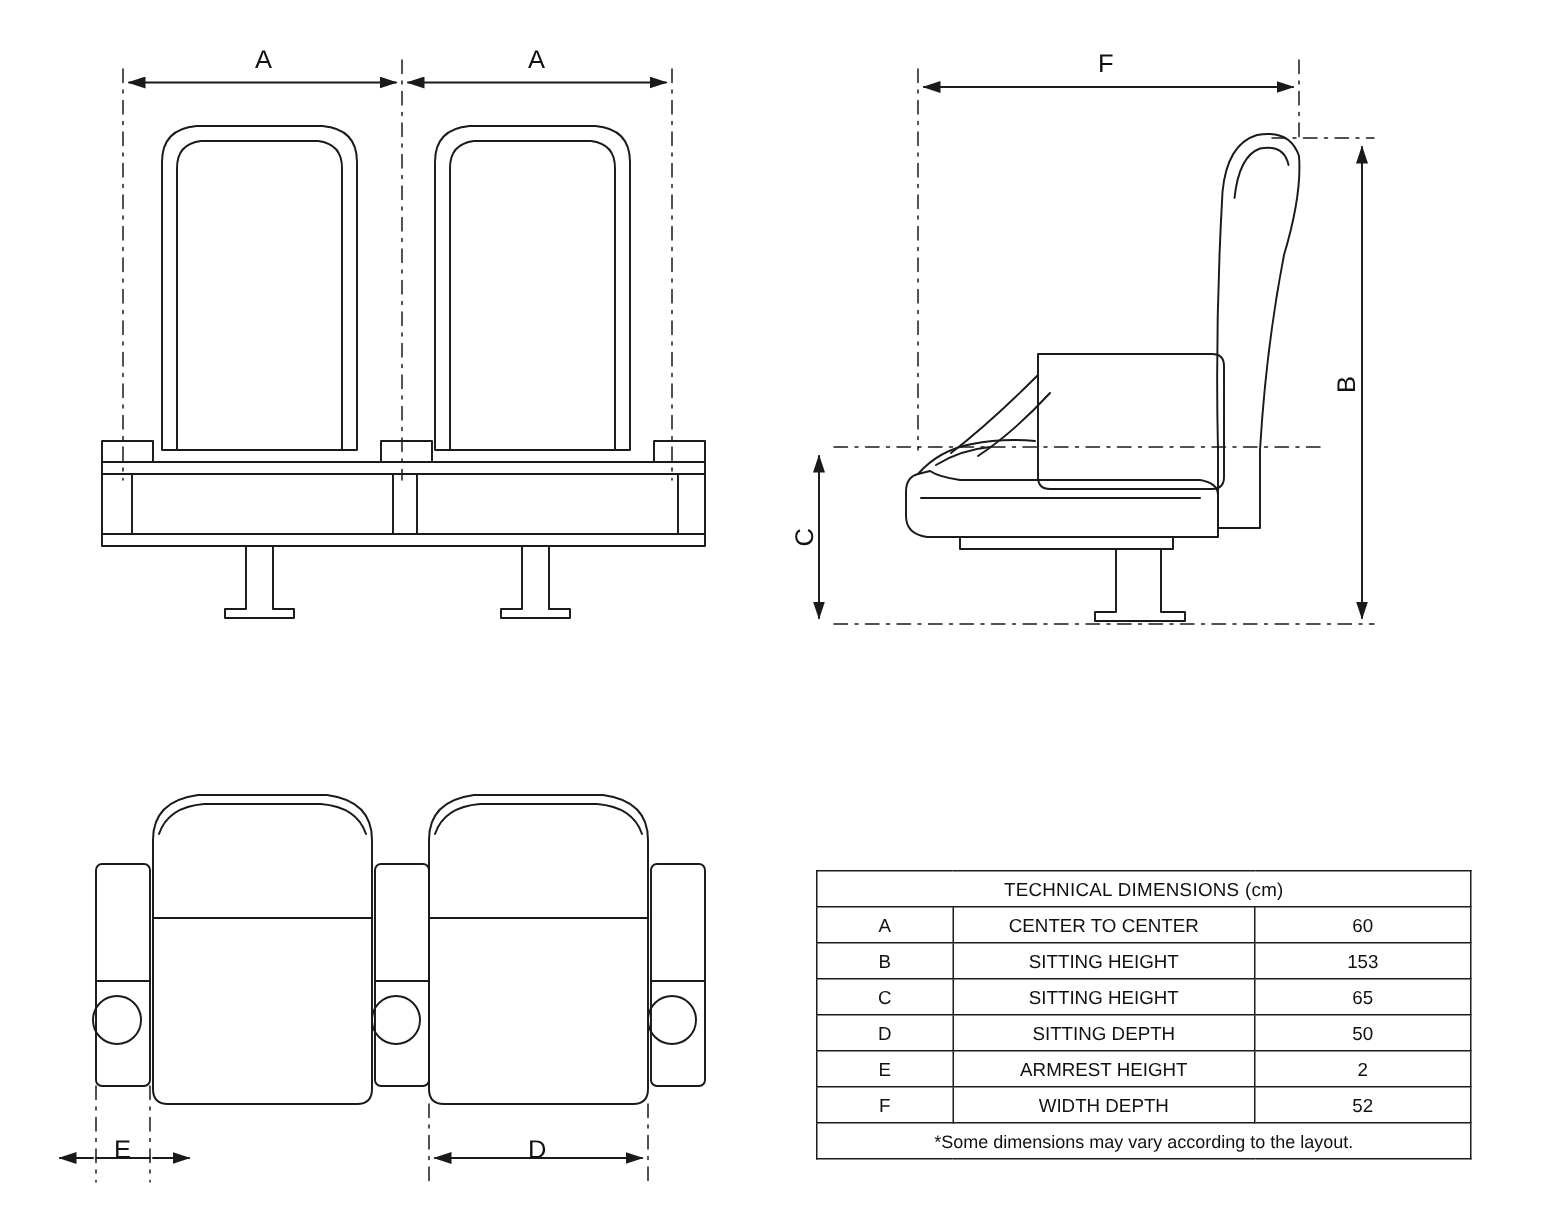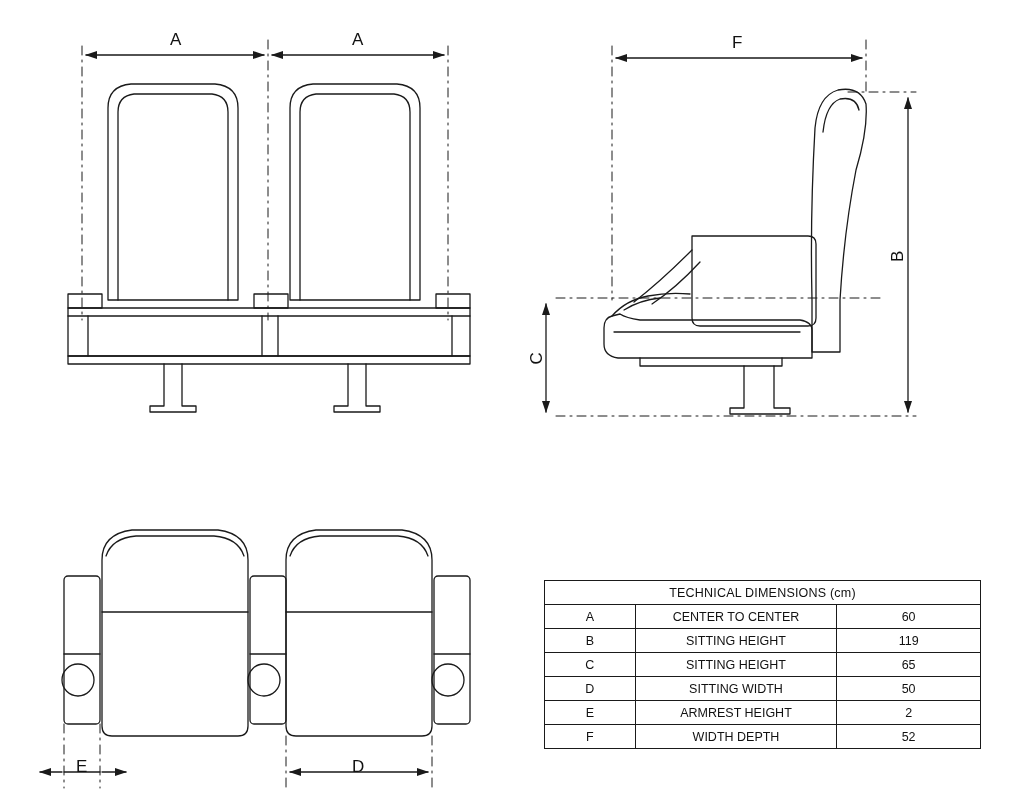--- a/index.html
+++ b/index.html
@@ -182,38 +182,41 @@
         <td class="title" colspan="3">TECHNICAL DIMENSIONS (cm)</td>
       </tr>
       <tr>
         <td class="code">A</td>
         <td class="name">CENTER TO CENTER</td>
         <td class="value">60</td>
       </tr>
       <tr>
         <td class="code">B</td>
         <td class="name">SITTING HEIGHT</td>
-        <td class="value">119</td>
+        <td class="value">153</td>
       </tr>
       <tr>
         <td class="code">C</td>
         <td class="name">SITTING HEIGHT</td>
         <td class="value">65</td>
       </tr>
       <tr>
         <td class="code">D</td>
-        <td class="name">SITTING WIDTH</td>
+        <td class="name">SITTING DEPTH</td>
         <td class="value">50</td>
       </tr>
       <tr>
         <td class="code">E</td>
         <td class="name">ARMREST HEIGHT</td>
         <td class="value">2</td>
       </tr>
       <tr>
         <td class="code">F</td>
         <td class="name">WIDTH DEPTH</td>
         <td class="value">52</td>
       </tr>
+      <tr>
+        <td class="note" colspan="3">*Some dimensions may vary according to the layout.</td>
+      </tr>
     </tbody>
   </table>
 
 </div>
 
 </body></html>

